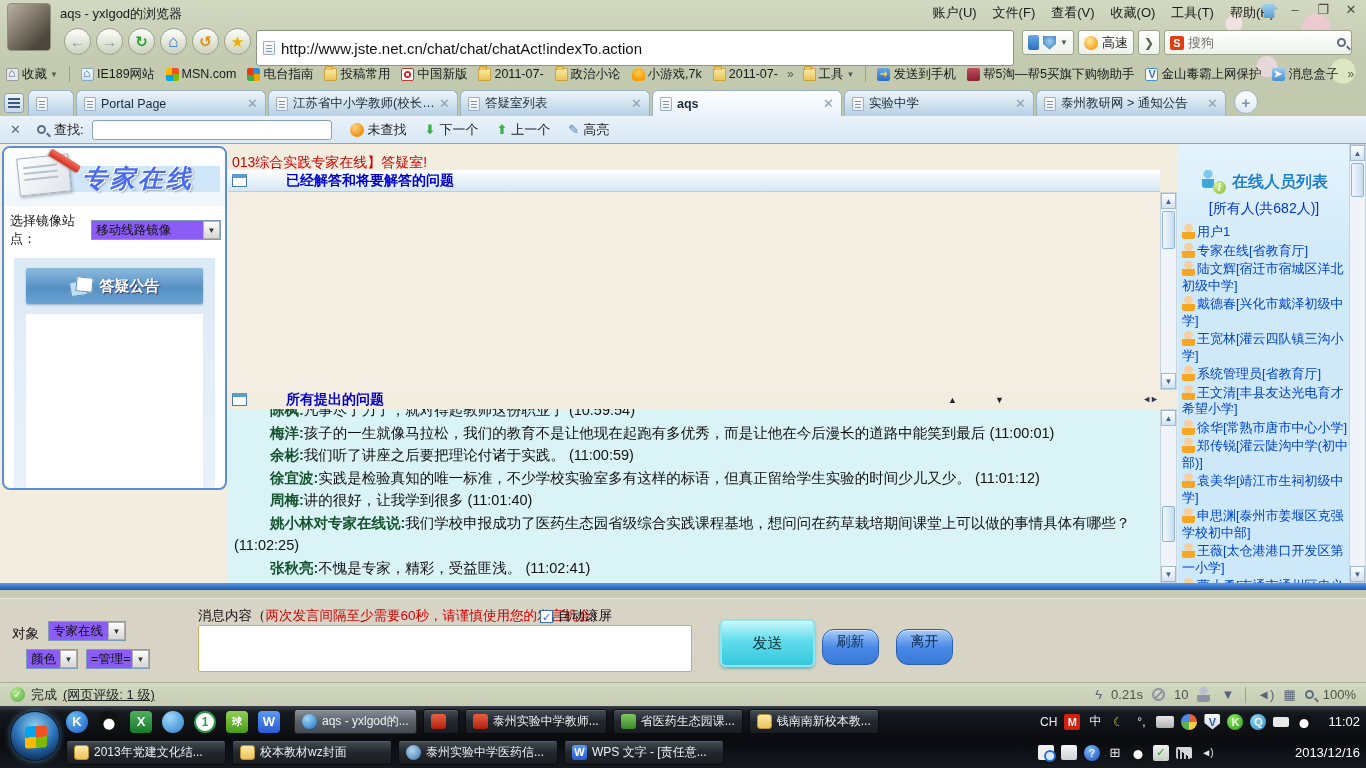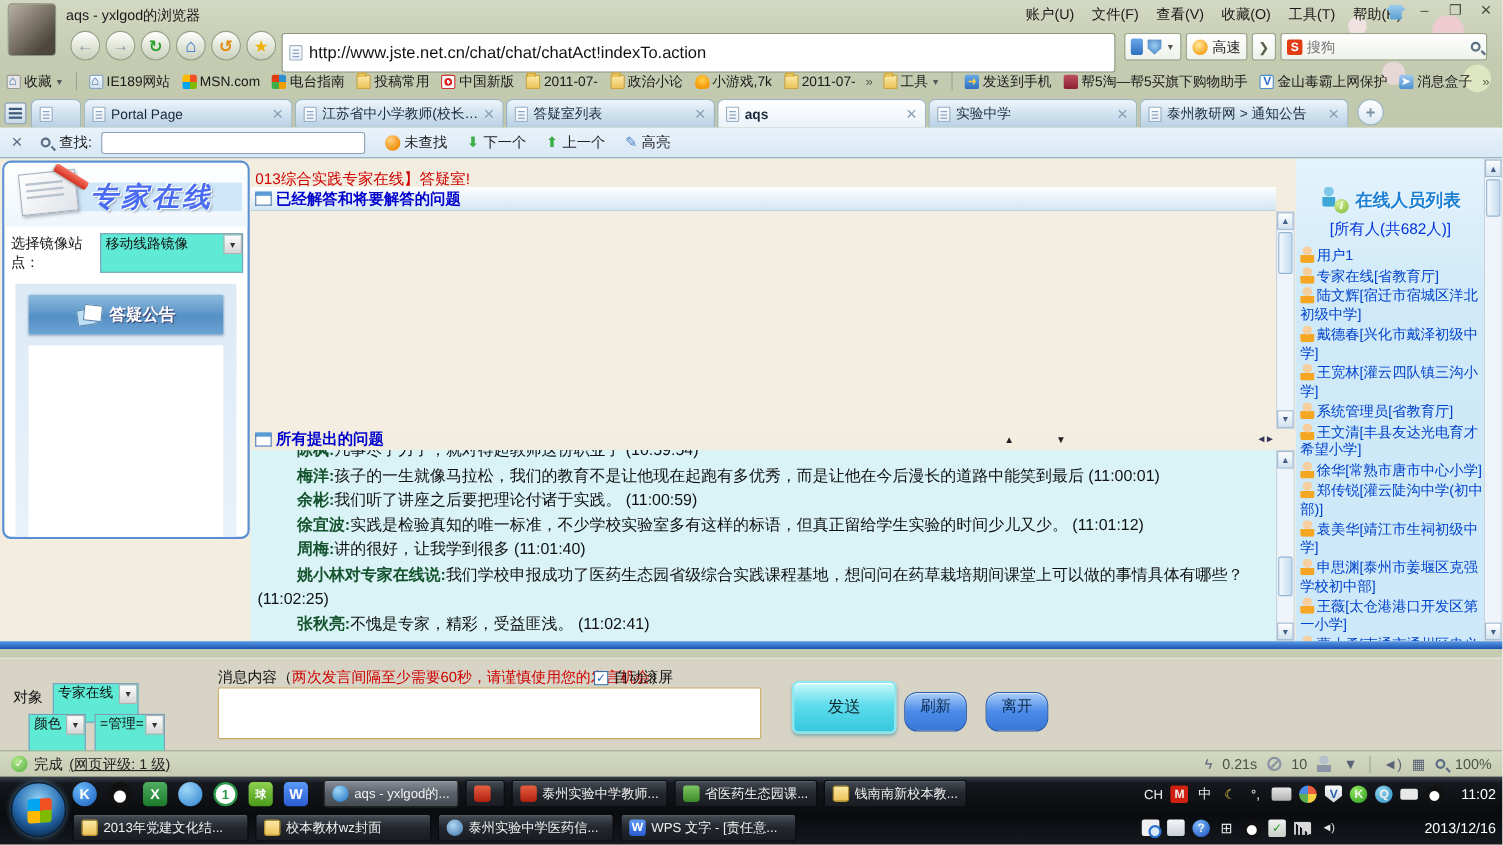--- a/index.html
+++ b/index.html
@@ -115,40 +115,40 @@
   .logo-row{position:relative;height:58px;background:linear-gradient(#ffffff,#eef6fc);}
   .logo-strip{position:absolute;left:66px;top:18px;width:150px;height:26px;background:#cfe7f8;}
   .notepad{position:absolute;left:14px;top:8px;width:52px;height:38px;background:linear-gradient(135deg,#ffffff,#dfe3e8);
     border:1px solid #a8b0bc;transform:rotate(-6deg);box-shadow:1px 2px 3px rgba(80,90,110,.4);}
   .notepad::before{content:"";position:absolute;left:5px;top:8px;width:34px;height:2px;background:#b8c2cc;box-shadow:0 6px 0 #b8c2cc,0 12px 0 #b8c2cc;}
   .notepad::after{content:"";position:absolute;right:-14px;top:2px;width:34px;height:8px;border-radius:2px;
     background:linear-gradient(#f87060,#d03020);transform:rotate(38deg);box-shadow:-1px 1px 2px rgba(0,0,0,.3);}
   .logo-text{position:absolute;left:78px;top:14px;font-size:25px;font-weight:bold;font-style:italic;letter-spacing:3px;
     color:#4a6cf0;text-shadow:1px 1px 0 #fff,-1px -1px 0 #fff,2px 2px 2px #9ab;}
   .mirror-row{display:flex;align-items:center;padding:6px 4px 6px 6px;font-size:13px;color:#111;gap:4px;}
-  .sel{display:inline-flex;align-items:flex-start;background:#5eead4;border:1px solid #7f9db9;height:36px;font-size:12.5px;color:#111;padding-left:4px;}
+  .sel{display:inline-flex;align-items:flex-end;background:#8b5cf6;border:1px solid #7f9db9;height:20px;font-size:12.5px;color:#111;padding-left:4px;}
   .sel .arr{width:17px;height:18px;margin-left:auto;background:linear-gradient(#fdfdfd,#d6d6d6);border:1px solid #b0b0b0;
     display:flex;align-items:center;justify-content:center;font-size:8px;color:#333;}
   .mirror-sel{width:152px;}
   .notice-wrap{margin:4px 10px;height:262px;background:linear-gradient(#dceaf6,#eaf3fa);padding-top:10px;}
   .notice-bar{margin:0 12px;height:36px;background:linear-gradient(#8ebbde,#5590c4 55%,#6ca3d2);border-radius:2px;
     display:flex;align-items:center;justify-content:center;gap:8px;color:#fff;font-size:15px;font-weight:bold;
     text-shadow:1px 1px 1px #336;box-shadow:0 1px 2px rgba(50,80,120,.4);}
   .notes-ic{width:22px;height:18px;position:relative;}
   .notes-ic::before{content:"";position:absolute;left:0;top:4px;width:15px;height:13px;background:#bfe0f4;border:1px solid #5a88b0;transform:rotate(-8deg);}
   .notes-ic::after{content:"";position:absolute;left:6px;top:0;width:15px;height:13px;background:#fff;border:1px solid #5a88b0;transform:rotate(6deg);}
   .notice-body{margin:10px 12px 0 12px;height:196px;background:#fff;}
 
   
   #main{position:absolute;left:228px;top:0;width:949px;height:439px;}
   .marquee{position:absolute;left:4px;top:10px;font-size:14px;color:#d00000;white-space:nowrap;overflow:hidden;width:920px;}
   .sec-h1{position:absolute;left:0;top:26px;width:932px;height:22px;background:linear-gradient(#ffffff,#d4e6f3);
     border-bottom:1px solid #b8cde0;display:flex;align-items:center;gap:4px;padding-left:4px;}
   .winic{width:15px;height:13px;background:#fff;border:1px solid #4a78b0;border-top:4px solid #5b9bd5;flex:none;}
-  .sec-title{font-size:14px;font-weight:bold;color:#0000cc;}
+  .sec-title{font-size:14px;font-weight:bold;color:#0000cc;margin-left:35px;}
   .panel1{position:absolute;left:0;top:48px;width:932px;height:198px;background:#f3eee1;}
   .sec-h2{position:absolute;left:0;top:246px;width:932px;height:19px;background:#f2eddf;display:flex;align-items:center;gap:4px;padding-left:4px;}
   .hdr-arrows{margin-left:560px;display:flex;gap:38px;color:#222;font-size:9px;}
   .lr-arrows{position:absolute;right:2px;top:4px;color:#335;font-size:9px;letter-spacing:-1px;}
   .panel2{position:absolute;left:0;top:265px;width:932px;height:174px;background:#d9f3f6;overflow:hidden;padding:2px 8px 0 6px;}
   .msg{font-size:14.5px;line-height:22.5px;color:#111;}
   .msg.clipped{margin-top:-12px;}
   .msg-name{font-weight:bold;color:#14532d;margin-left:36px;}
   .msg-time{color:#111;}
 

